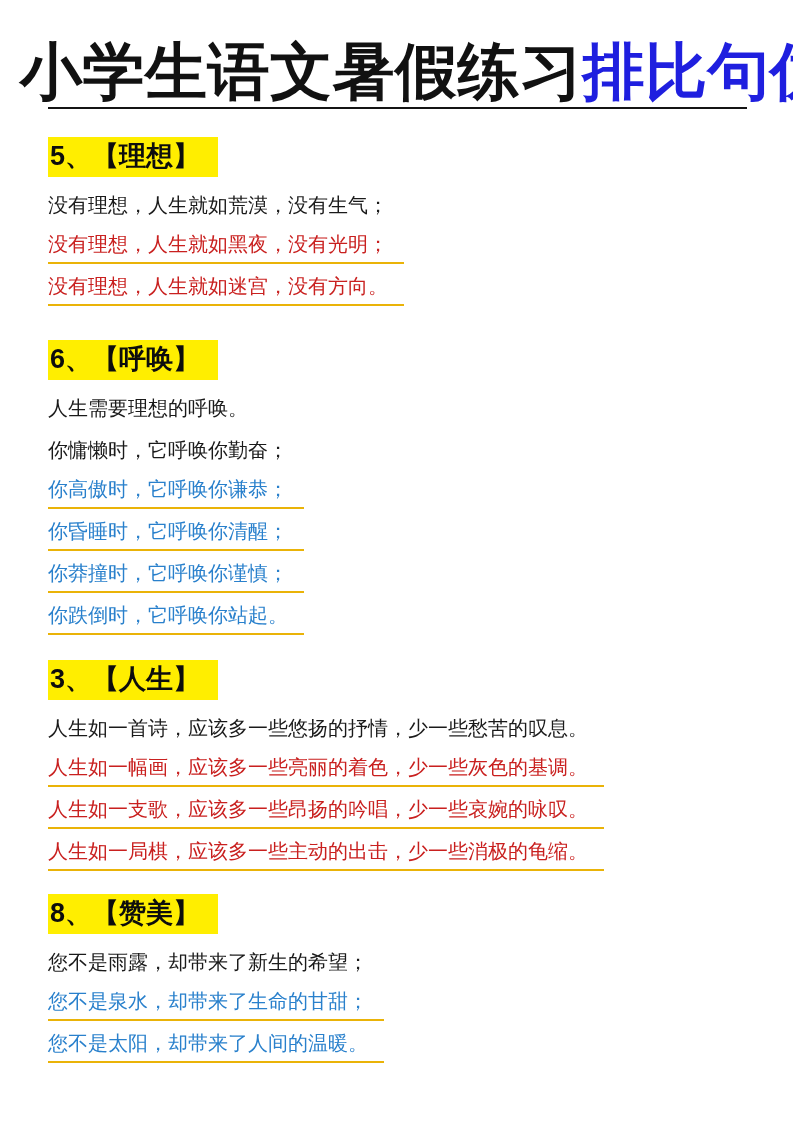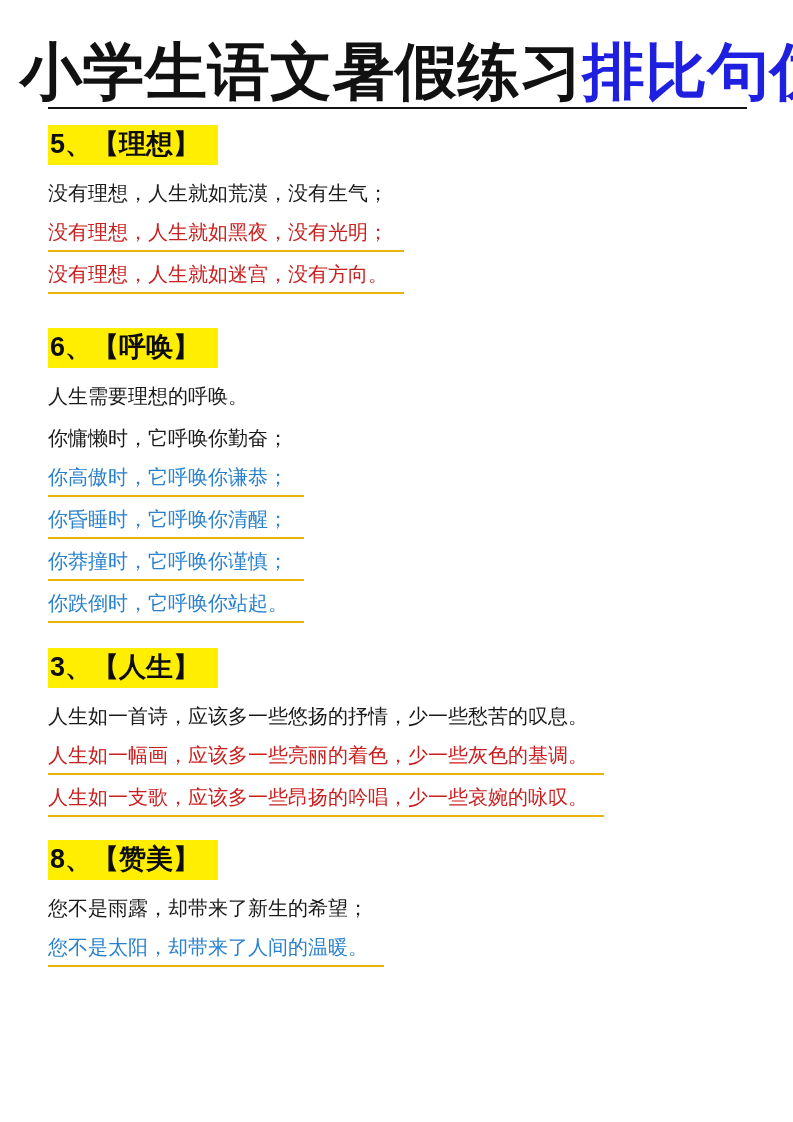--- a/index.html
+++ b/index.html
@@ -8,21 +8,21 @@
   .page{box-sizing:border-box;width:793px;height:1122px;padding-top:44px;background:#fff;}
 
   
   .title{margin:0 20px;text-align:center;font-size:62px;line-height:56px;
          font-weight:700;white-space:nowrap;color:#111;letter-spacing:0.5px;}
   .title .t-blue{color:#1f1fdf;}
   .title-rule{margin:7px 46px 0 48px;border-top:2px solid #141414;height:0;}
 
   
   .sec{margin-left:48px;margin-right:24px;}
-  .sec-5{margin-top:16px;}
+  .sec-5{margin-top:28px;}
   .sec-6{margin-top:30px;}
   .sec-7{margin-top:21px;}
   .sec-8{margin-top:19px;}
   .sec-head-row{margin:0 0 7px 0;}
   .sec-head{display:inline-block;background:#ffee00;color:#0d0d0d;
             font-size:27px;line-height:31px;font-weight:700;
             padding:4px 18px 5px 2px;white-space:nowrap;}
   .line{height:42px;display:flex;align-items:center;
         font-size:20px;white-space:nowrap;color:#1a1a1a;}
   .line.red{color:#c9201f;}
@@ -75,24 +75,30 @@
         <div class="sec-head-row"><span class="sec-head">3、【人生】</span></div>
         <div class="line">
           <span class="txt">人生如一首诗，应该多一些悠扬的抒情，少一些愁苦的叹息。</span>
         </div>
         <div class="line red u">
           <span class="txt">人生如一幅画，应该多一些亮丽的着色，少一些灰色的基调。</span>
         </div>
         <div class="line red u">
           <span class="txt">人生如一支歌，应该多一些昂扬的吟唱，少一些哀婉的咏叹。</span>
         </div>
+        <div class="line red u">
+          <span class="txt">人生如一局棋，应该多一些主动的出击，少一些消极的龟缩。</span>
+        </div>
       </section>
       <section class="sec sec-8">
         <div class="sec-head-row"><span class="sec-head">8、【赞美】</span></div>
         <div class="line">
           <span class="txt">您不是雨露，却带来了新生的希望；</span>
+        </div>
+        <div class="line blue u">
+          <span class="txt">您不是泉水，却带来了生命的甘甜；</span>
         </div>
         <div class="line blue u">
           <span class="txt">您不是太阳，却带来了人间的温暖。</span>
         </div>
       </section>
     </div>
 </div>
 
 </body></html>

